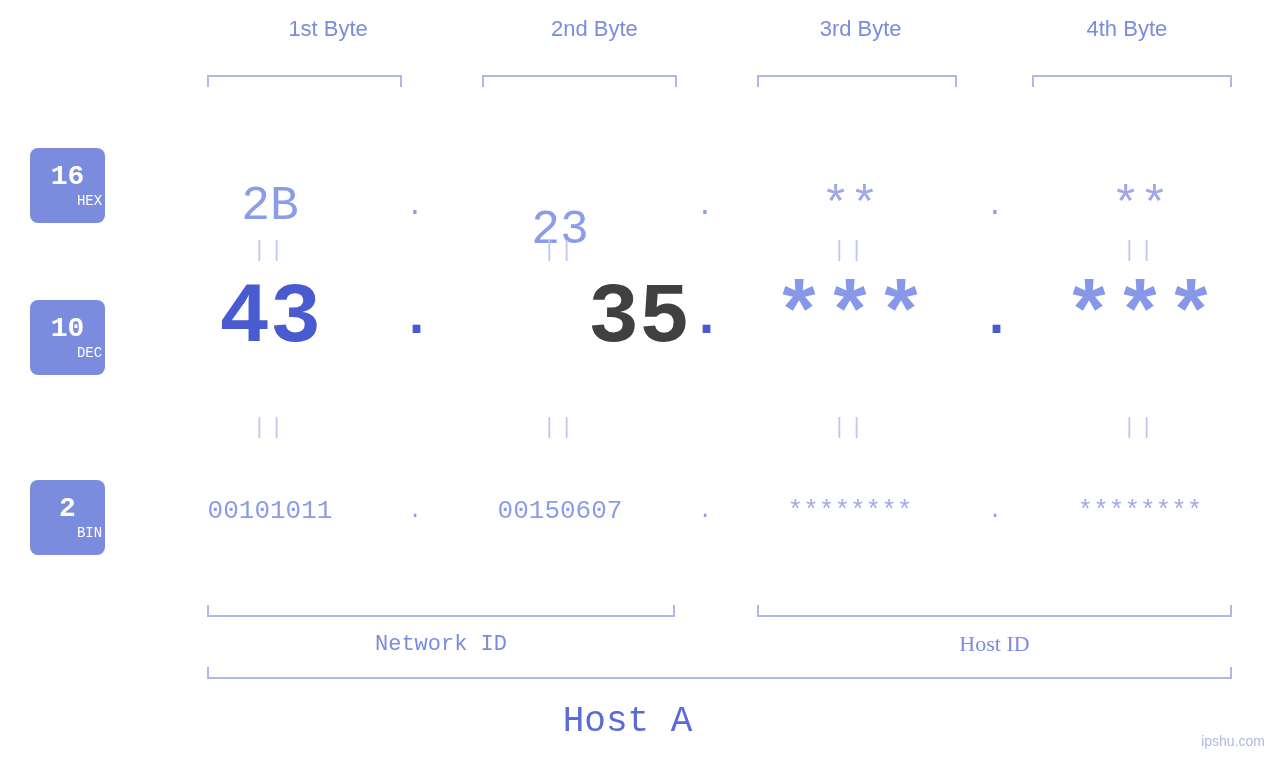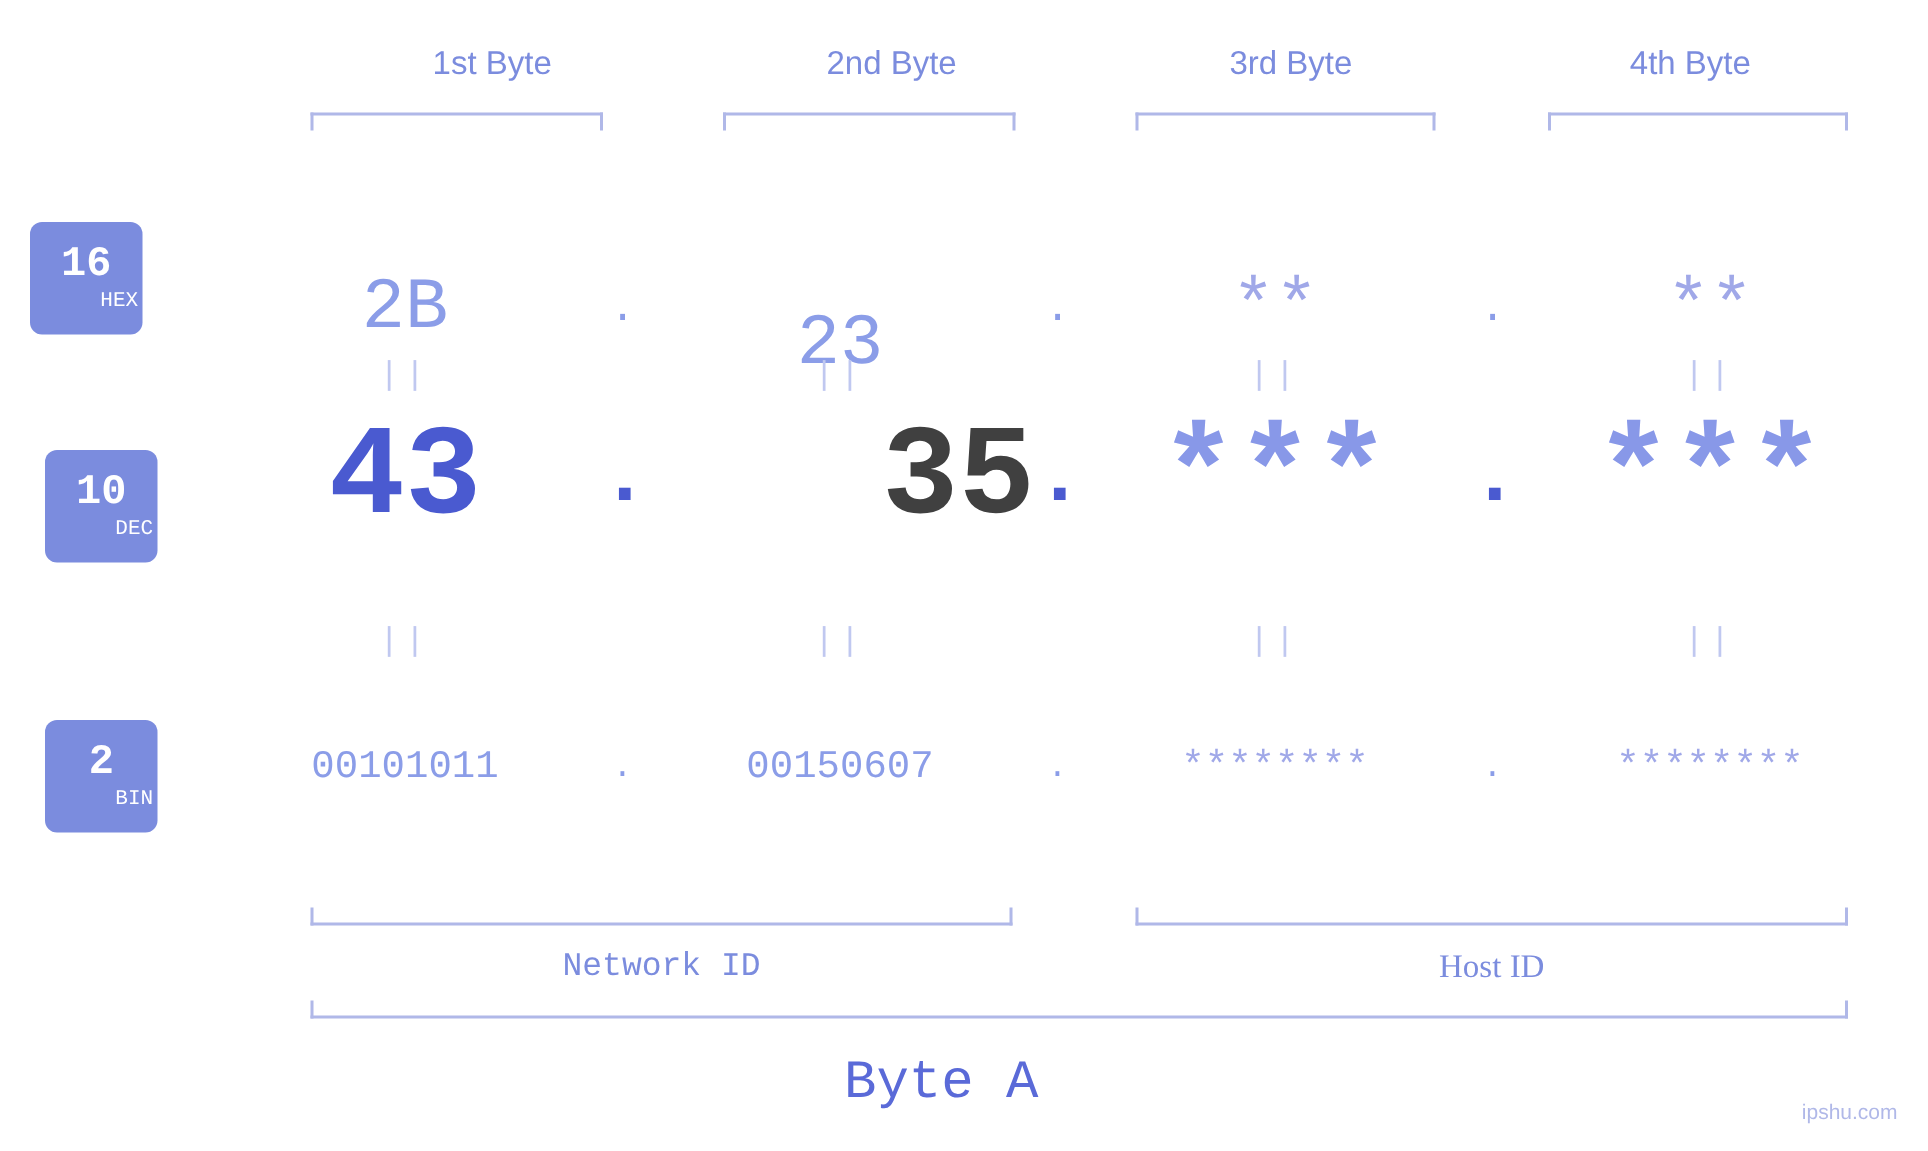--- a/index.html
+++ b/index.html
@@ -17,21 +17,21 @@
       width: 1285px;
       height: 767px;
       position: relative;
       background: #fff;
     }
 
     
     .col-headers {
       display: flex;
       position: absolute;
-      top: 29px;
+      top: 16px;
       left: 195px;
       width: 1065px;
     }
 
     .col-header {
       flex: 1;
       text-align: center;
       color: #7b8cde;
       font-size: 22px;
       font-family: Arial, sans-serif;
@@ -83,21 +83,21 @@
   <div style="position:absolute; top:75px; left:675px; width:2px; height:12px; background:#b0b8e8;"></div>
 
   <div style="position:absolute; top:75px; left:757px; width:200px; height:2px; background:#b0b8e8;"></div>
   <div style="position:absolute; top:75px; left:757px; width:2px; height:12px; background:#b0b8e8;"></div>
   <div style="position:absolute; top:75px; left:955px; width:2px; height:12px; background:#b0b8e8;"></div>
 
   <div style="position:absolute; top:75px; left:1032px; width:200px; height:2px; background:#b0b8e8;"></div>
   <div style="position:absolute; top:75px; left:1032px; width:2px; height:12px; background:#b0b8e8;"></div>
   <div style="position:absolute; top:75px; left:1230px; width:2px; height:12px; background:#b0b8e8;"></div>
 
-  <div style="position:absolute; left:20px; top:148px;border-radius:16px;">
+  <div style="position:absolute; left:30px; top:148px;border-radius:16px;">
     <div class="base-badge">
       <span class="num">16</span>
       <span class="label">HEX</span>
     </div>
   </div>
 
   <div style="position:absolute; left:30px; top:300px;border-radius:30px;">
     <div class="base-badge">
       <span class="num">10</span>
       <span class="label">DEC</span>
@@ -170,17 +170,17 @@
   <div style="position:absolute; bottom:150px; left:1230px; width:2px; height:12px; background:#b0b8e8;"></div>
 
   <div style="position:absolute; bottom:110px; left:207px; width:468px; text-align:center; color:#7b8cde; font-size:22px; font-family:'Courier New',monospace;">Network ID</div>
 
   <div style="position:absolute; bottom:110px; left:757px; width:475px; text-align:center; color:#7b8cde; font-size:22px; font-family:Liberation Serif, serif;">Host ID</div>
 
   <div style="position:absolute; bottom:88px; left:207px; width:1025px; height:2px; background:#b0b8e8;"></div>
   <div style="position:absolute; bottom:88px; left:207px; width:2px; height:12px; background:#b0b8e8;"></div>
   <div style="position:absolute; bottom:88px; left:1230px; width:2px; height:12px; background:#b0b8e8;"></div>
 
-  <div style="position:absolute; bottom:25px; left:0; width:1255px; text-align:center; color:#5a6ad8; font-size:36px; font-family:'Courier New',monospace;">Byte A</div>
+  <div style="position:absolute; bottom:25px; left:0; width:1255px; text-align:center; color:#5a6ad8; font-size:36px; font-family:'Courier New',monospace;">Host A</div>
 
   <div style="position:absolute; bottom:18px; right:20px; color:#b0b8e8; font-size:14px; font-family:Arial,sans-serif;">ipshu.com</div>
 
 </div>
 
 </body></html>

